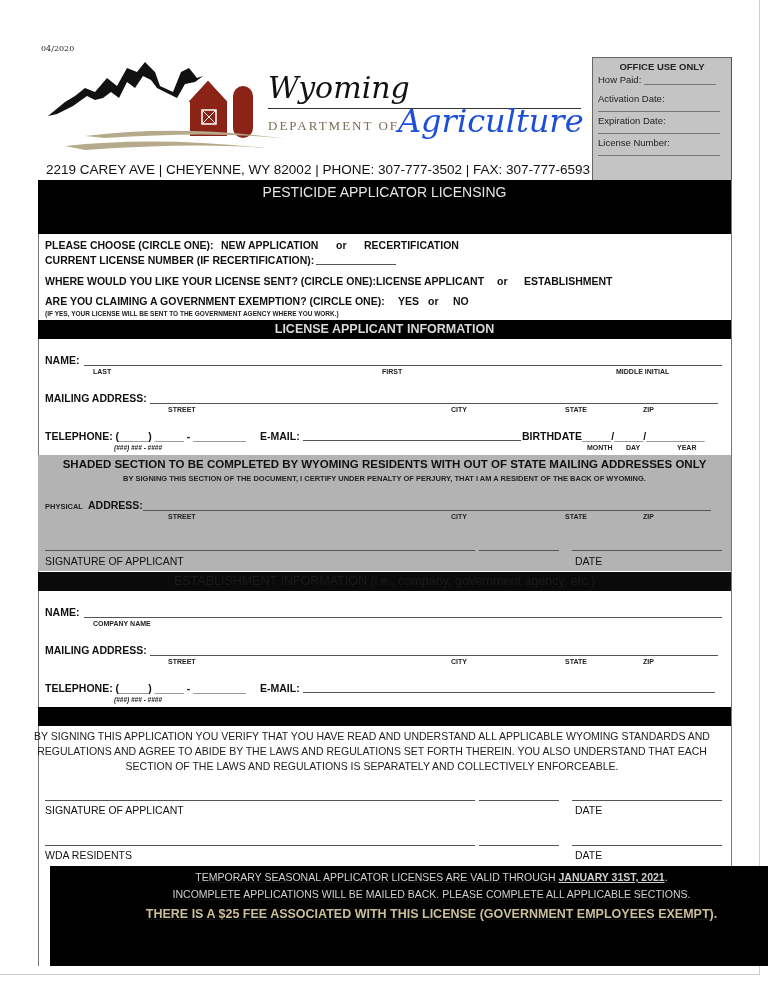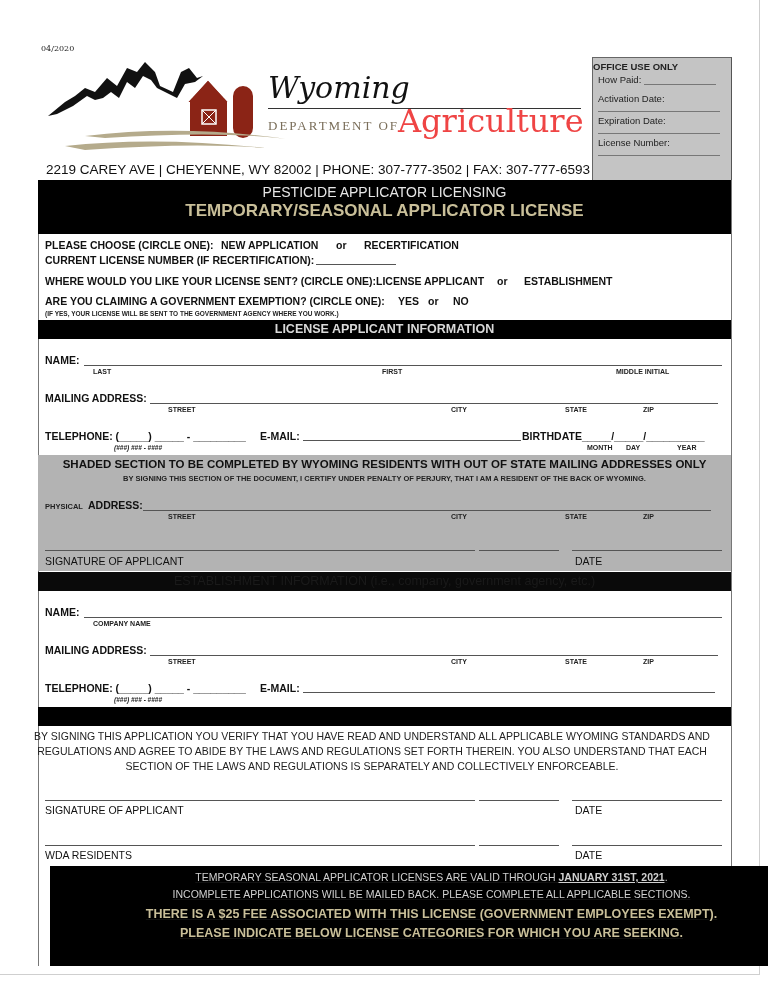--- a/index.html
+++ b/index.html
@@ -7,27 +7,27 @@
          font-family:"Liberation Sans", "DejaVu Sans", sans-serif; color:#111; }
   .page-edge-r { position:absolute; left:759px; top:0; width:1px; height:974px; background:#cfcfcf; }
   .page-edge-b { position:absolute; left:0; top:974px; width:760px; height:1px; background:#cfcfcf; }
   .form-date { position:absolute; left:41px; top:44px; font-size:8px; font-family:"DejaVu Serif", serif; color:#222; }
 
   
   .logo { position:absolute; left:45px; top:58px; width:540px; height:110px; }
   .logo-wy { position:absolute; left:268px; top:70px; font-family:"DejaVu Serif", serif; font-style:italic; font-size:30px; color:#111; letter-spacing:0px; }
   .logo-rule { position:absolute; left:268px; top:108px; width:313px; height:1px; background:#333; }
   .logo-dept { position:absolute; left:268px; top:118px; font-family:"Liberation Serif", serif; font-size:13px; letter-spacing:2px; color:#7a6e5a; }
-  .logo-ag { position:absolute; left:398px; top:102px; font-family:"DejaVu Serif", serif; font-size:32px; color:#ef4444; }
+  .logo-ag { position:absolute; left:398px; top:102px; font-family:"DejaVu Serif", serif; font-style:italic; font-size:32px; color:#1d4ed8; }
 
   .address-line { position:absolute; left:46px; top:162px; font-size:13.5px; color:#111; white-space:nowrap; }
 
   
   .office { position:absolute; left:592px; top:57px; width:138px; height:122px; background:#c4c4c4; border-left:1px solid #666; border-top:1px solid #666; border-right:1px solid #555; font-size:9.5px; color:#222; }
-  .office .ttl { font-weight:bold; font-size:9.5px; margin-top:3px; }
+  .office .ttl { text-align:center; font-weight:bold; font-size:9.5px; margin-top:3px; }
   .office .row { padding-left:5px; margin-top:2px; height:12px; }
   .office .line { margin-left:5px; width:122px; height:1px; background:#777; margin-top:13px; margin-bottom:3px; }
   .office .inline-line { display:inline-block; width:72px; border-bottom:1px solid #777; height:9px; margin-left:3px; vertical-align:bottom; }
 
   
   .frame { position:absolute; left:38px; top:180px; width:692px; height:786px; border-left:1px solid #777; border-right:1px solid #777; }
   .bar { position:absolute; left:38px; width:693px; background:#000; color:#fff; text-align:center; }
   .title-bar { top:180px; height:54px; }
   .title-bar .t1 { font-size:14px; color:#e6e6e6; margin-top:4px; }
   .title-bar .t2 { font-size:17px; font-weight:bold; color:#c9bf99; margin-top:1px; }
@@ -85,21 +85,20 @@
   <div class="row">Expiration Date:</div>
   <div class="line" style="margin-top:6px"></div>
   <div class="row">License Number:</div>
   <div class="line" style="margin-top:6px"></div>
 </div>
 
 <div class="frame"></div>
 
 <div class="bar title-bar">
   <div class="t1">PESTICIDE APPLICATOR LICENSING</div>
-  <div class="t2">TEMPORARY/SEASONAL APPLICATOR LICENSE</div>
 </div>
 
 <div class="t" style="left:45px;top:239px">PLEASE CHOOSE (CIRCLE ONE):</div>
 <div class="t" style="left:221px;top:239px">NEW APPLICATION</div>
 <div class="t" style="left:336px;top:239px">or</div>
 <div class="t" style="left:364px;top:239px">RECERTIFICATION</div>
 <div class="t" style="left:45px;top:254px">CURRENT LICENSE NUMBER (IF RECERTIFICATION):</div>
 <div class="uline" style="left:316px;top:264px;width:80px"></div>
 
 <div class="t" style="left:45px;top:275px">WHERE WOULD YOU LIKE YOUR LICENSE SENT? (CIRCLE ONE):</div>
@@ -187,15 +186,14 @@
 <div class="tn" style="left:45px;top:849px">WDA RESIDENTS</div>
 <div class="tn" style="left:575px;top:849px">DATE</div>
 
 <div class="footer-bar">
   <div class="f1">
     <span>TEMPORARY SEASONAL APPLICATOR LICENSES ARE VALID THROUGH </span><u>JANUARY 31ST, 2021</u><span>.</span><br>
     <span>INCOMPLETE APPLICATIONS WILL BE MAILED BACK. PLEASE COMPLETE ALL APPLICABLE SECTIONS.</span>
   </div>
   <div class="f2">
     <span>THERE IS A $25 FEE ASSOCIATED WITH THIS LICENSE (GOVERNMENT EMPLOYEES EXEMPT).</span><br>
-    <span>PLEASE INDICATE BELOW LICENSE CATEGORIES FOR WHICH YOU ARE SEEKING.</span>
   </div>
 </div>
 
 </body></html>

